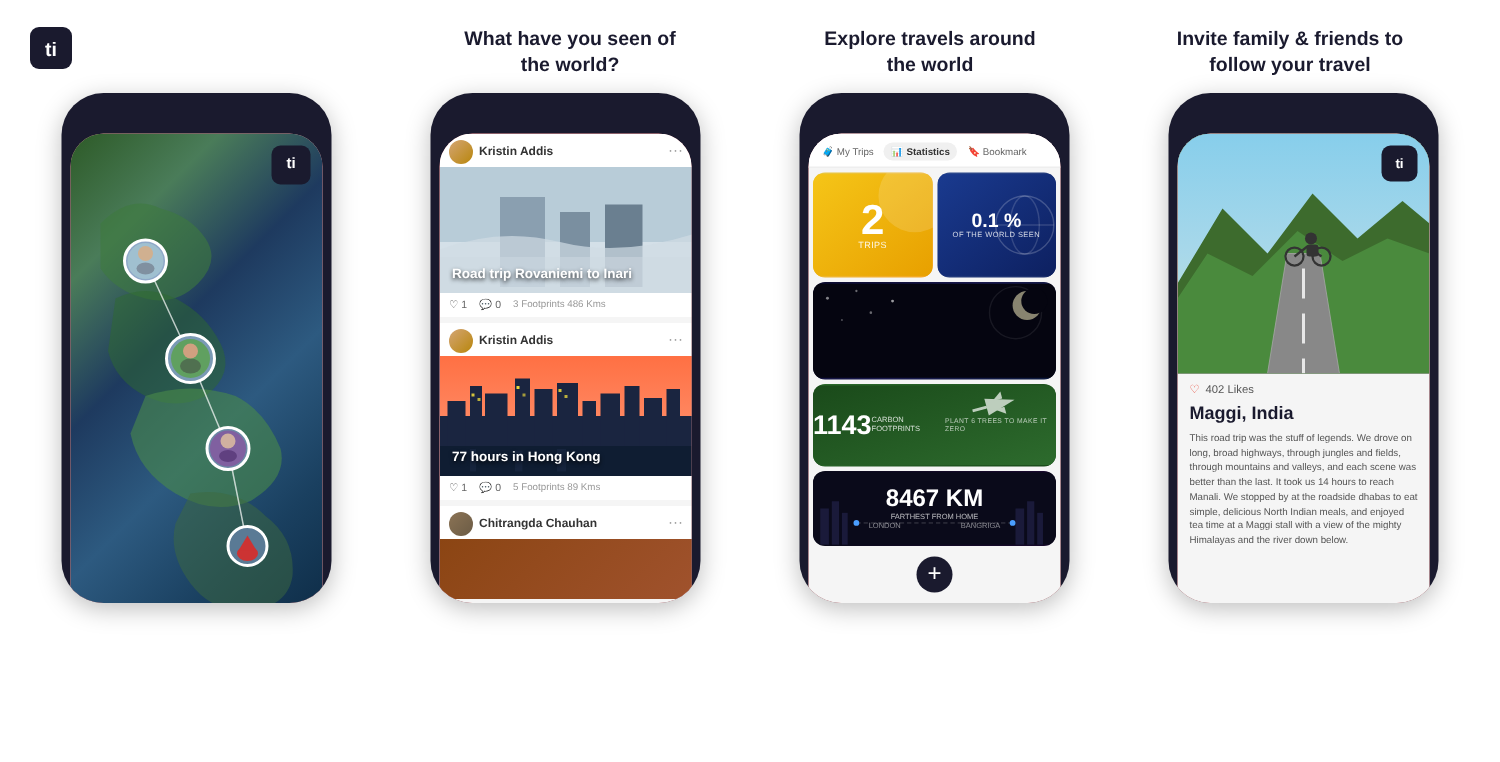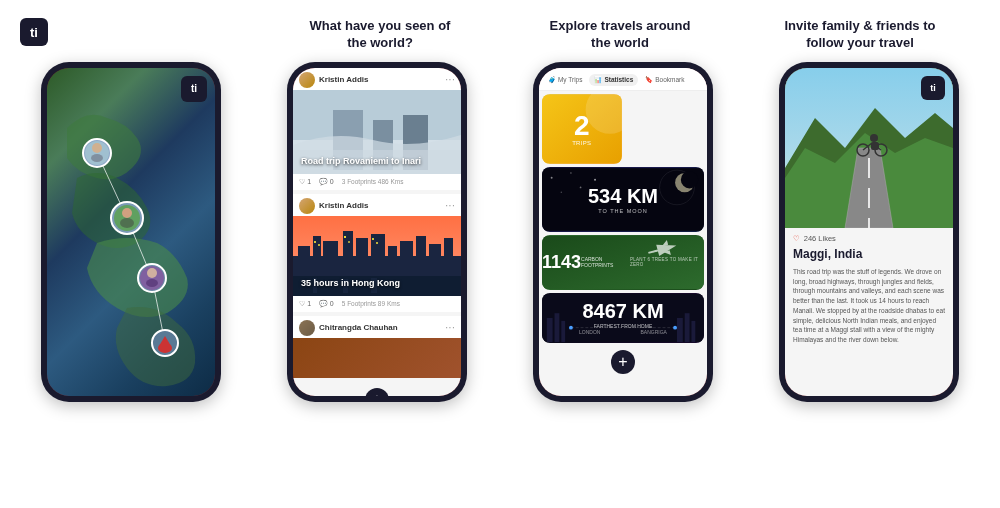--- a/index.html
+++ b/index.html
@@ -80,21 +80,22 @@
       position: relative;
       overflow: hidden;
     }
 
     .phone-inner {
       width: 100%;
       height: 100%;
       border-radius: 22px;
       overflow: hidden;
       position: relative;
-      background: #7f1d1d;
+      background: #fca5a5;
+      margin-top: 21px;
     }
 
     
     .phone1-bg {
       width: 100%;
       height: 100%;
       background: linear-gradient(135deg, #2d5a27 0%, #4a7c59 20%, #1e3a5f 40%, #2d5a80 60%, #1a4060 80%, #0d2b45 100%);
       position: relative;
     }
 
@@ -539,21 +540,21 @@
                 <rect x="51" y="20" width="2" height="2" fill="#ffeb3b" opacity="0.9"></rect>
                 <rect x="55" y="25" width="2" height="2" fill="#ffeb3b" opacity="0.6"></rect>
                 <rect x="79" y="22" width="2" height="2" fill="#ffeb3b" opacity="0.8"></rect>
                 <rect x="83" y="26" width="2" height="2" fill="#ffeb3b" opacity="0.7"></rect>
 
                 <rect x="0" y="60" width="168" height="20" fill="#0d1b2e" opacity="0.8"></rect>
                 <rect x="20" y="62" width="4" height="15" fill="#1a2a45" opacity="0.6"></rect>
                 <rect x="50" y="63" width="5" height="14" fill="#1a2a45" opacity="0.6"></rect>
                 <rect x="78" y="62" width="6" height="15" fill="#1a2a45" opacity="0.6"></rect>
               </svg>
-              <div class="feed-title">35 hours in Hong Kong</div>
+              <div class="feed-title">77 hours in Hong Kong</div>
             </div>
             <div class="feed-meta">
               <span>♡ <span>1</span></span>
               <span>💬 <span>0</span></span>
               <span class="feed-stats">5 Footprints  89 Kms</span>
             </div>
           </div>
 
           <div class="feed-card">
             <div class="feed-user-row">
@@ -605,39 +606,54 @@
                 </defs>
                 <rect width="82" height="70" fill="url(#tripsGrad)"></rect>
                 <circle cx="70" cy="15" r="25" fill="rgba(255,255,255,0.15)"></circle>
               </svg>
               <div style="position:relative; display:flex; flex-direction:column; align-items:center; justify-content:center; height:100%;">
                 <span class="stat-number" style="color:#fff; font-size:28px; font-weight:800;">2</span>
                 <span class="stat-label" style="color:rgba(255,255,255,0.9); font-size:6px;">TRIPS</span>
               </div>
             </div>
 
+            <div class="stat-card stat-card-world">
+              <svg width="100%" height="70" viewBox="0 0 82 70" style="position:absolute;top:0;left:0;">
+                <defs>
+                  <linearGradient id="worldGrad" x1="0" y1="0" x2="1" y2="1">
+                    <stop offset="0%" stop-color="#1a3a8f"></stop>
+                    <stop offset="100%" stop-color="#0d2060"></stop>
+                  </linearGradient>
+                </defs>
+                <rect width="82" height="70" fill="url(#worldGrad)"></rect>
+
+                <circle cx="60" cy="35" r="20" fill="none" stroke="rgba(255,255,255,0.2)" stroke-width="1"></circle>
+                <ellipse cx="60" cy="35" rx="10" ry="20" fill="none" stroke="rgba(255,255,255,0.15)" stroke-width="1"></ellipse>
+                <line x1="40" y1="35" x2="80" y2="35" stroke="rgba(255,255,255,0.15)" stroke-width="1"></line>
+              </svg>
+              <div style="position:relative; display:flex; flex-direction:column; align-items:center; justify-content:center; height:100%;">
+                <span style="font-size:13px; font-weight:700; color:white;">0.1 %</span>
+                <span class="stat-label" style="font-size:5px; color:rgba(255,255,255,0.8); text-align:center;">OF THE WORLD SEEN</span>
+              </div>
+            </div>
 
             <div class="stat-card stat-card-km">
               <svg width="100%" height="65" viewBox="0 0 168 65" style="position:absolute;top:0;left:0;">
                 <rect width="168" height="65" fill="#050510"></rect>
                 <circle cx="140" cy="20" r="18" fill="none" stroke="rgba(255,255,255,0.08)" stroke-width="1"></circle>
 
                 <circle cx="148" cy="15" r="10" fill="#e0d8b0" opacity="0.6"></circle>
                 <circle cx="153" cy="12" r="9" fill="#050510"></circle>
 
                 <circle cx="10" cy="10" r="1" fill="white" opacity="0.5"></circle>
                 <circle cx="30" cy="5" r="0.8" fill="white" opacity="0.4"></circle>
                 <circle cx="55" cy="12" r="1" fill="white" opacity="0.6"></circle>
                 <circle cx="20" cy="25" r="0.7" fill="white" opacity="0.3"></circle>
                 <circle cx="40" cy="20" r="0.9" fill="white" opacity="0.4"></circle>
               </svg>
-              <div style="position:relative; display:flex; flex-direction:column; align-items:center; justify-content:center; height:100%;">
-                <span style="font-size:20px; font-weight:800; color:white;">534 KM</span>
-                <span style="font-size:5.5px; color:rgba(255,255,255,0.7); letter-spacing:1px;">TO THE MOON</span>
-              </div>
             </div>
 
             <div class="stat-card stat-card-carbon">
               <svg width="100%" height="55" viewBox="0 0 168 55" style="position:absolute;top:0;left:0;">
                 <defs>
                   <linearGradient id="carbonGrad" x1="0" y1="0" x2="1" y2="1">
                     <stop offset="0%" stop-color="#1a4a1a"></stop>
                     <stop offset="100%" stop-color="#2d6b2d"></stop>
                   </linearGradient>
                 </defs>
@@ -668,21 +684,21 @@
 
                 <rect x="140" y="25" width="6" height="25" fill="#1a1a3a"></rect>
                 <rect x="148" y="20" width="5" height="30" fill="#1a1a3a"></rect>
                 <rect x="155" y="28" width="4" height="22" fill="#1a1a3a"></rect>
 
                 <line x1="30" y1="35" x2="138" y2="35" stroke="rgba(255,255,255,0.3)" stroke-width="0.5" stroke-dasharray="3,2"></line>
                 <circle cx="30" cy="35" r="2" fill="#4a9eff"></circle>
                 <circle cx="138" cy="35" r="2" fill="#4a9eff"></circle>
               </svg>
               <div style="position:relative; display:flex; flex-direction:column; align-items:center; justify-content:center; height:100%; z-index:1;">
-                <span style="font-size:20px; font-weight:800; color:white;">8467 KM</span>
+                <span style="font-size:16px; font-weight:800; color:white;">8467 KM</span>
                 <span style="font-size:5px; color:rgba(255,255,255,0.7);">FARTHEST FROM HOME</span>
                 <div style="display:flex; gap:40px; font-size:5px; color:rgba(255,255,255,0.5);">
                   <span>LONDON</span>
                   <span>BANGRIGA</span>
                 </div>
               </div>
             </div>
 
           </div>
 
@@ -738,21 +754,21 @@
                 <circle cx="11" cy="0" r="4" fill="#333"></circle>
                 <rect x="8" y="4" width="8" height="8" rx="2" fill="#333"></rect>
               </g>
             </svg>
             
             <div class="blog-ti-badge">ti</div>
           </div>
 
           <div class="blog-likes">
             <span style="color:#e74c3c;">♡</span>
-            <span>246 Likes</span>
+            <span>402 Likes</span>
           </div>
           <div class="blog-post-title">Maggi, India</div>
           <div class="blog-post-text">This road trip was the stuff of legends. We drove on long, broad highways, through jungles and fields, through mountains and valleys, and each scene was better than the last. It took us 14 hours to reach Manali. We stopped by at the roadside dhabas to eat simple, delicious North Indian meals, and enjoyed tea time at a Maggi stall with a view of the mighty Himalayas and the river down below.</div>
 
         </div>
       </div>
     </div>
   </div>
 
 </div>

